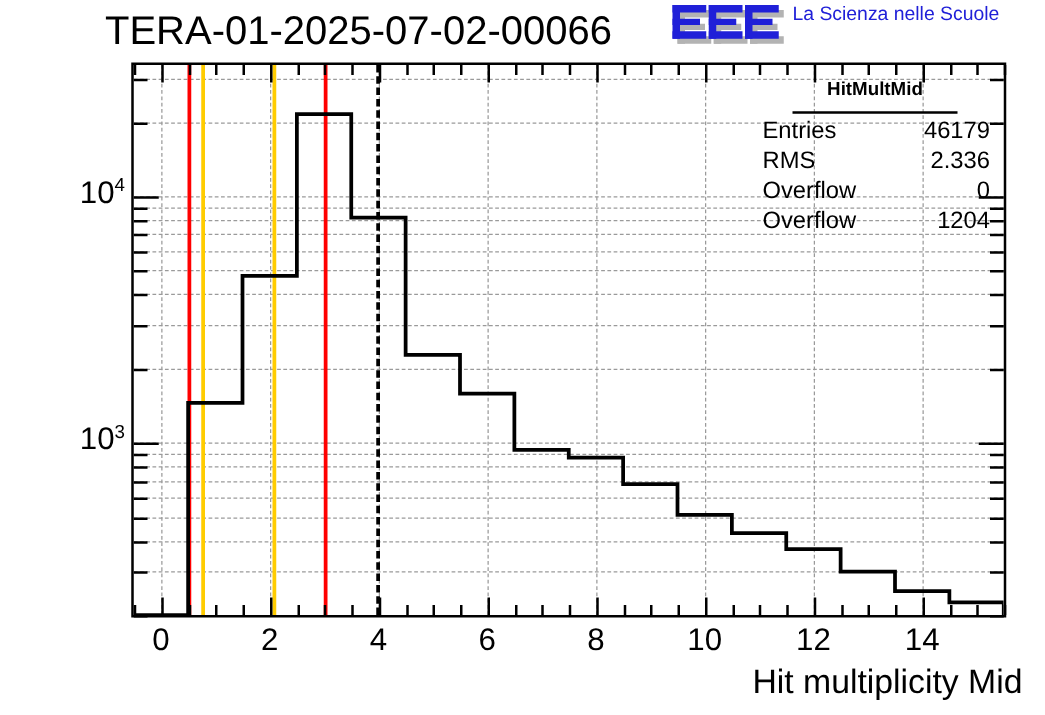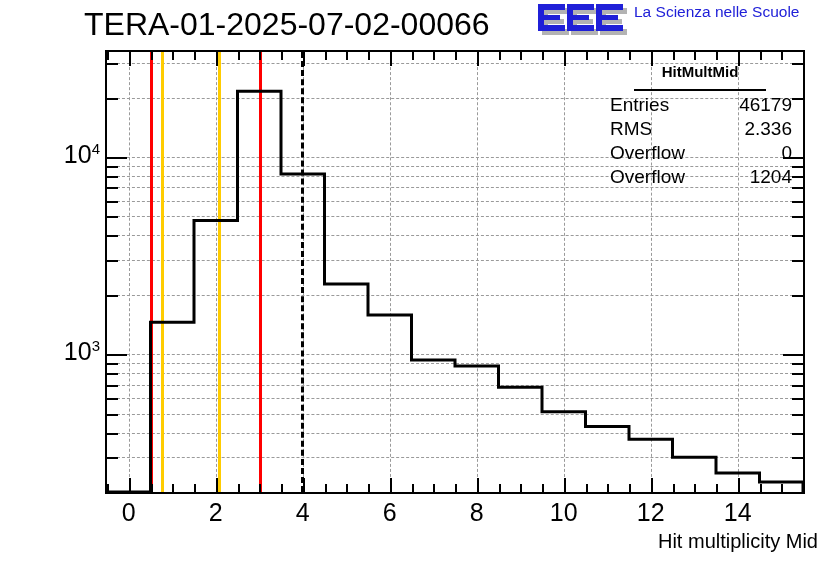--- a/index.html
+++ b/index.html
@@ -41,21 +41,21 @@
 
   
   .tick{position:absolute;background:#000;}
   .xtick{width:2px;}
   .ytick{height:2px;}
 
   
   .xlab{position:absolute;font-size:25px;text-align:center;color:#000;}
   .ylab{position:absolute;font-size:25px;color:#000;white-space:nowrap;text-align:right;}
   .ylab sup{font-size:15px;vertical-align:super;}
-  .axis-title{position:absolute;right:18px;top:530px;font-size:20px;color:#000;white-space:nowrap;}
+  .axis-title{position:absolute;right:18px;top:530px;font-size:27px;color:#000;white-space:nowrap;}
 
   
   .stats-box{position:absolute;left:604px;top:63px;width:192px;height:135px;
              background:transparent;font-size:19px;color:#000;}
   .stats-title{position:absolute;left:0;top:0;width:192px;text-align:center;
                font-size:15px;padding-bottom:2px;font-weight:bold;}
   .stats-rule{position:absolute;left:30px;top:26px;width:132px;height:2px;background:#000;}
   .stats-rows{position:absolute;left:0;top:30px;width:192px;}
   .stats-row{display:flex;justify-content:space-between;height:24px;line-height:24px;
              padding:0 4px 0 6px;box-sizing:border-box;}

